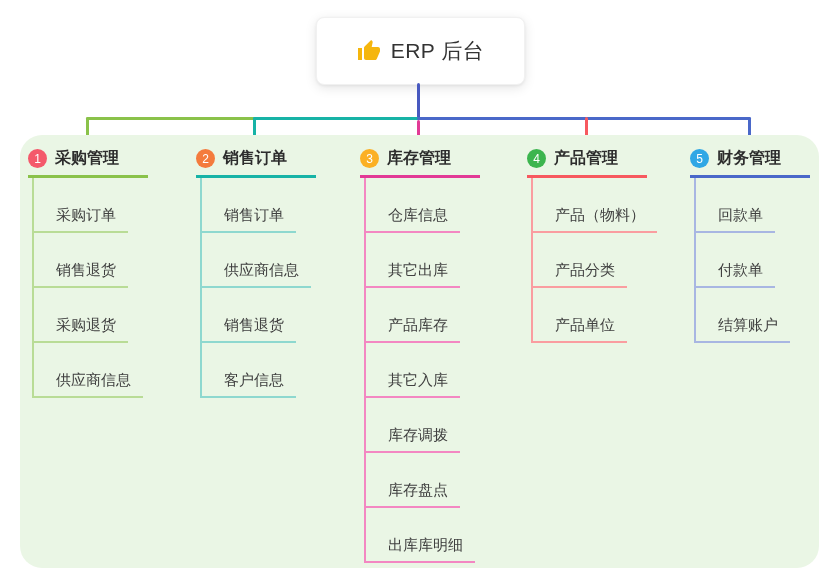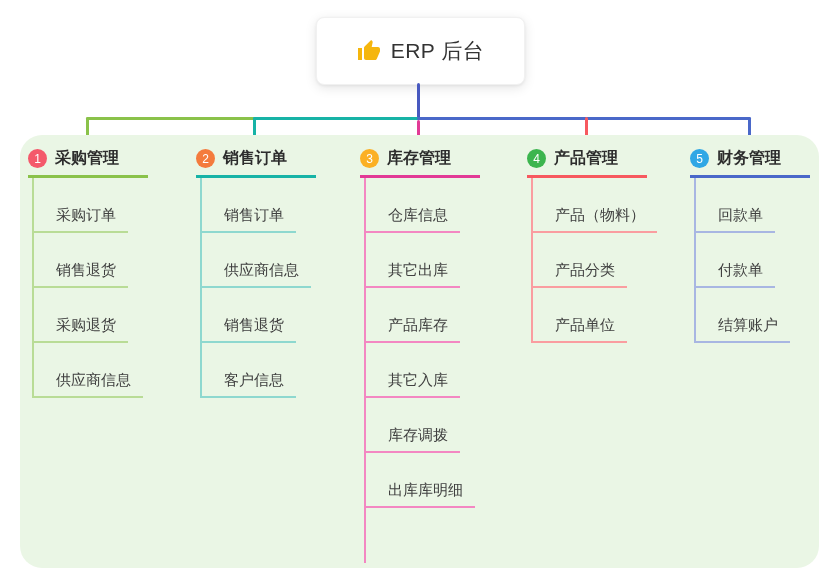--- a/index.html
+++ b/index.html
@@ -129,20 +129,23 @@
       <div class="child">
           <span class="child-label">产品库存</span>
         </div>
       <div class="child">
           <span class="child-label">其它入库</span>
         </div>
       <div class="child">
           <span class="child-label">库存调拨</span>
         </div>
       <div class="child">
+          <span class="child-label">库存盘点</span>
+        </div>
+      <div class="child">
           <span class="child-label">出库库明细</span>
         </div>
     </div>
   </div>
 
   <div class="branch" style="left: 527px; --line: #f7595f; --child-line: #fa9da0; --badge: #3cb54e;">
     <div class="branch-header">
       <span class="badge">4</span>
       <span class="branch-label">产品管理</span>
     </div>

